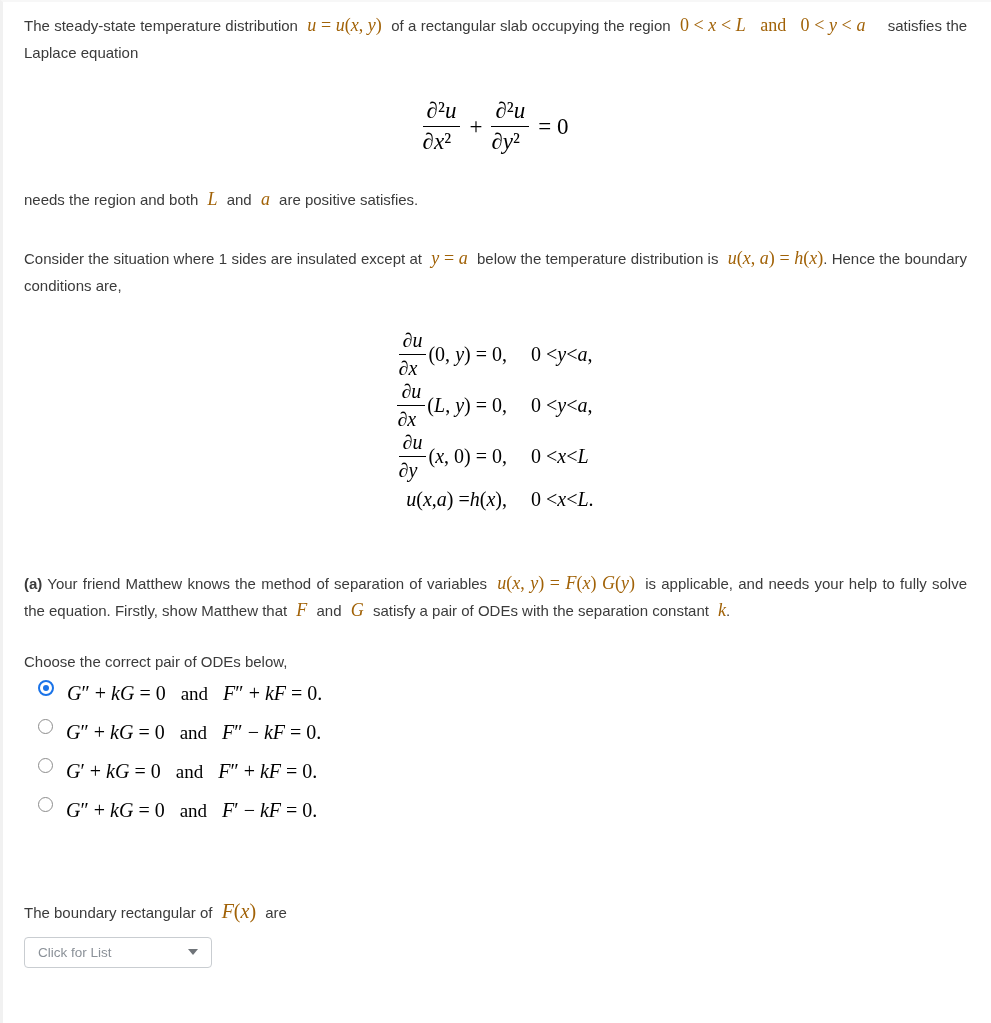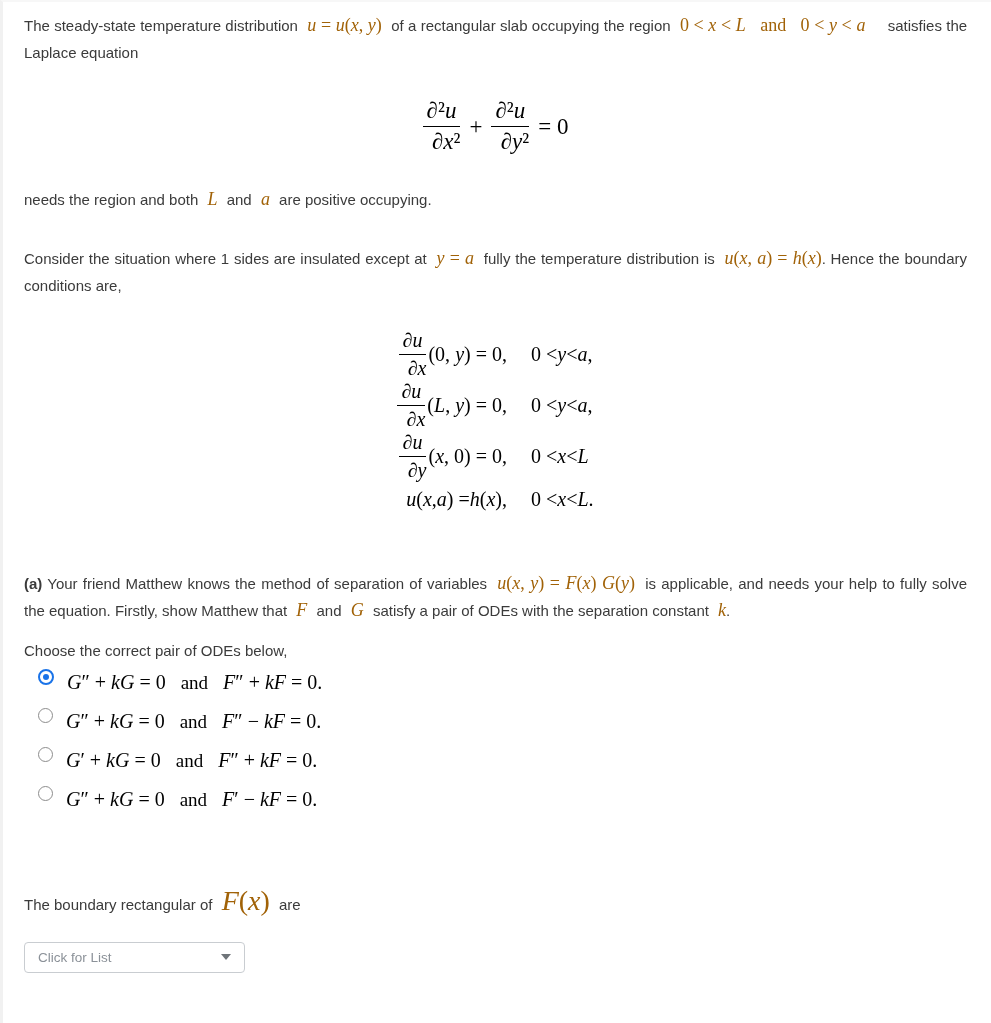--- a/index.html
+++ b/index.html
@@ -36,21 +36,21 @@
     gap: 9px;
     margin: 32px 0 0 0;
     font-family: "Liberation Serif", "DejaVu Serif", serif;
     font-size: 23px;
     color: #000;
     line-height: 1.2;
   }
   .frac {
     display: inline-flex;
     flex-direction: column;
-    align-items: flex-end;
+    align-items: flex-start;
     vertical-align: middle;
     line-height: 1.15;
   }
   .frac .num { border-bottom: 1.4px solid #000; padding: 0 4px 2px 4px; }
   .frac .den { padding-top: 2px; }
 
   
   .bc-block {
     display: grid;
     grid-template-columns: auto auto;
@@ -73,21 +73,21 @@
     align-items: center;
     min-height: 46px;
   }
   .bc-eq.plain, .bc-cond.plain { min-height: 36px; }
   .bc-block .frac { font-size: 20px; margin-right: 2px; }
 
   
   .sec-within   { margin-top: 30px; }
   .sec-consider { margin-top: 32px; }
   .sec-parta    { margin-top: 52px; }
-  .sec-choose   { margin-top: 13px; }
+  .sec-choose   { margin-top: 24px; }
   .sec-bcf      { margin-top: 62px; }
 
   
   .options { margin-top: 5px; }
   .option {
     display: flex;
     align-items: flex-start;
     height: 39px;
     cursor: pointer;
   }
@@ -119,26 +119,26 @@
     white-space: nowrap;
   }
   .opt-and {
     font-family: "Liberation Serif", "DejaVu Serif", serif;
     font-size: 19px;
     color: #000;
     margin: 0 15px;
   }
 
   
-  .sec-bcf .math { font-size: 28px; }
+  .sec-bcf .math { font-size: 20px; }
 
   
   .dropdown {
-    margin-top: 24px;
-    width: 221px;
+    margin-top: 11px;
+    width: 188px;
     height: 31px;
     box-sizing: border-box;
     border: 1px solid #c9cdd1;
     border-radius: 4px;
     background: #fff;
     display: flex;
     align-items: center;
     justify-content: space-between;
     padding: 0 13px;
     cursor: pointer;
@@ -175,27 +175,27 @@
     <span class="den mathify"><i>∂y</i>²</span>
   </span>
   <span class="mathify">= 0</span>
 </div>
 
 <p class="sec-within">
   <span>needs the region and both</span>
   <span class="math mathify"><i>L</i></span>
   <span>and</span>
   <span class="math mathify"><i>a</i></span>
-  <span>are positive occupying.</span>
+  <span>are positive satisfies.</span>
 </p>
 
 <p class="justify sec-consider">
   <span>Consider the situation where 1 sides are insulated except at</span>
   <span class="math mathify"><i>y</i> = <i>a</i></span>
-  <span>fully the temperature distribution is</span>
+  <span>below the temperature distribution is</span>
   <span class="math mathify" style="margin-right:0"><i>u</i>(<i>x</i>, <i>a</i>) = <i>h</i>(<i>x</i>)</span><span>. Hence the boundary conditions are,</span>
 </p>
 
 <div class="bc-block">
   <span class="bc-eq">
     <span class="frac">
       <span class="num mathify"><i>∂u</i></span>
       <span class="den mathify"><i>∂x</i></span>
     </span>
     <span class="mathify">(0, <i>y</i>) = 0,</span>

